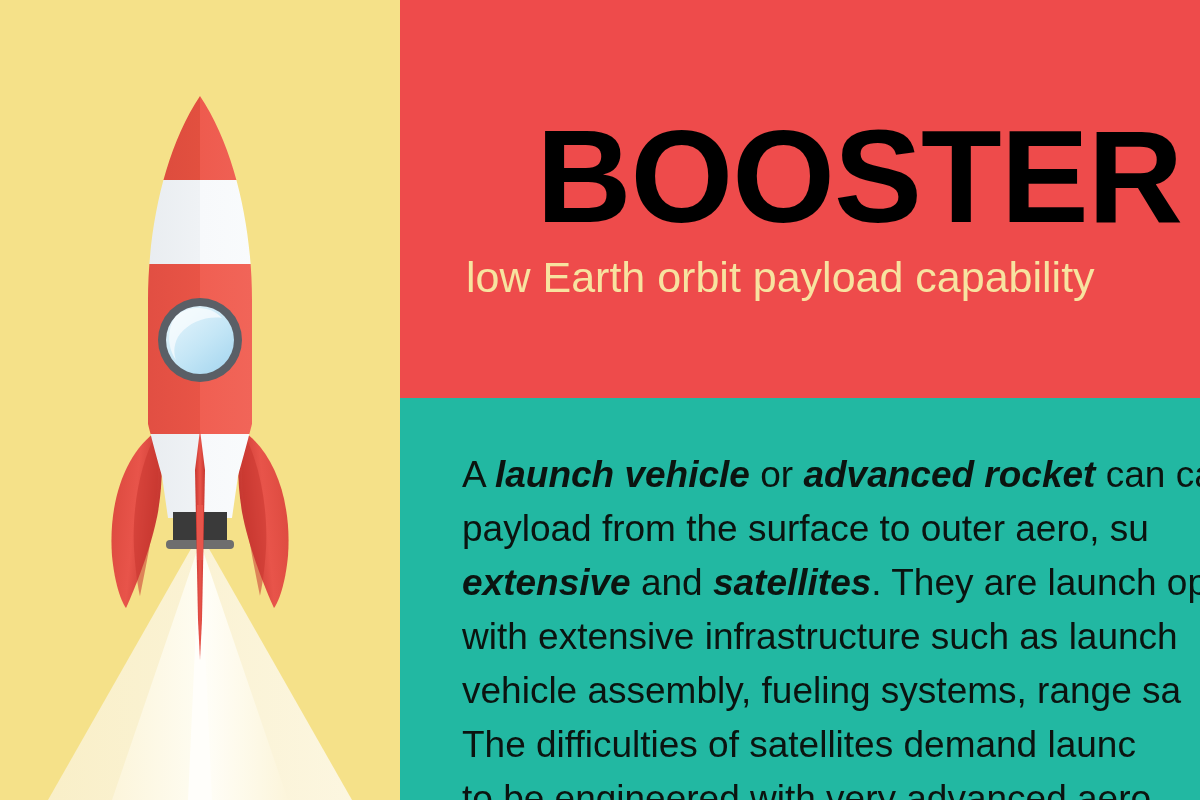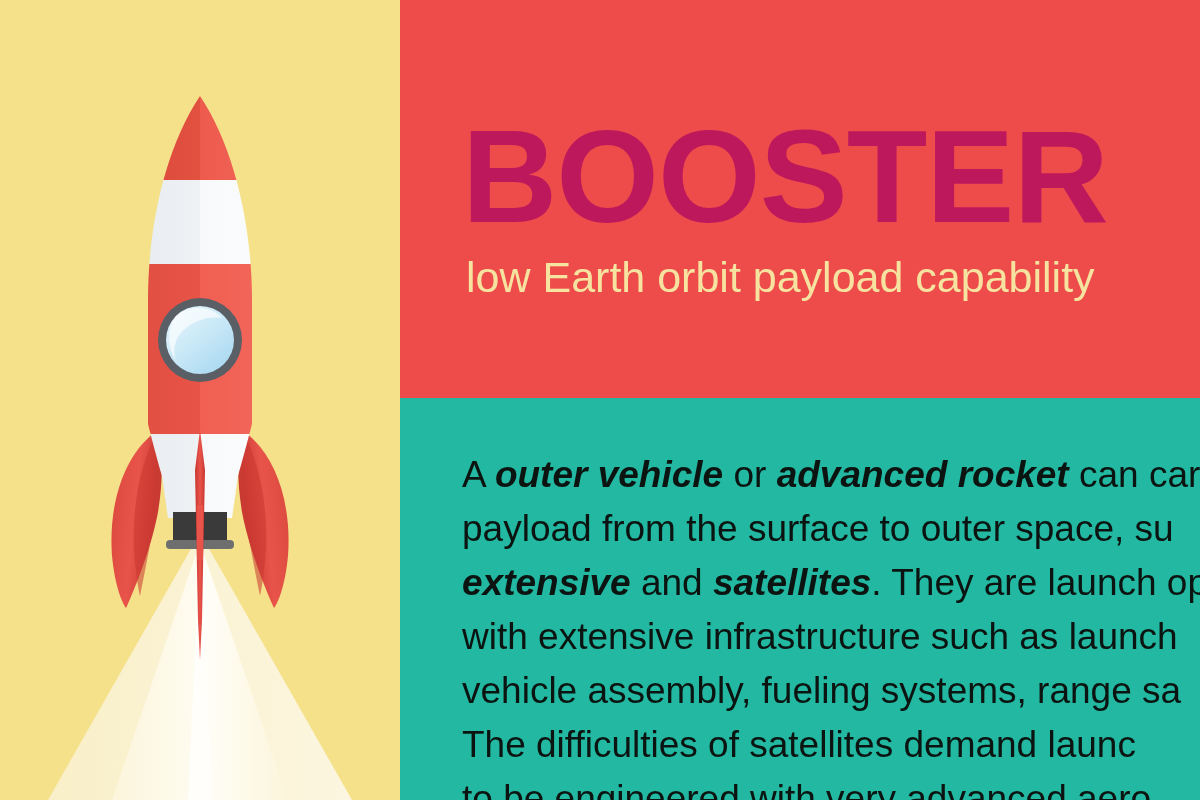--- a/index.html
+++ b/index.html
@@ -43,22 +43,23 @@
     left: 462px;
     top: 112px;
     width: 720px;
   }
   .big-title {
     margin: 0;
     font-size: 132px;
     line-height: 0.98;
     letter-spacing: -1px;
     font-weight: 700;
-    color: #be185d;
+    color: #000000;
     white-space: nowrap;
+    text-align: right;
   }
   .subtitle {
     margin: 14px 0 8px 4px;
     font-size: 43px;
     line-height: 1.05;
     font-weight: 400;
     color: #F7E3A0;
     white-space: nowrap;
   }
 
@@ -209,22 +210,22 @@
   </svg>
 
   <div class="panel-title"></div>
   <div class="title-wrap">
     <h1 class="big-title">BOOSTER</h1>
     <div class="subtitle">low Earth orbit payload capability</div>
   </div>
 
   <div class="panel-body"></div>
   <div class="body-wrap" id="body-copy">
-      <p><span>A </span><b>outer vehicle</b><span> or </span><b>advanced rocket</b><span> can carry</span></p>
-      <p><span>payload from the surface to outer space, su</span></p>
+      <p><span>A </span><b>launch vehicle</b><span> or </span><b>advanced rocket</b><span> can carry</span></p>
+      <p><span>payload from the surface to outer aero, su</span></p>
       <p><b>extensive</b><span> and </span><b>satellites</b><span>. They are launch op</span></p>
       <p><span>with extensive infrastructure such as launch</span></p>
       <p><span>vehicle assembly, fueling systems, range sa</span></p>
       <p><span>The difficulties of satellites demand launc</span></p>
       <p><span>to be engineered with very advanced aero</span></p>
     </div>
 
 </div>
 
 </body></html>

